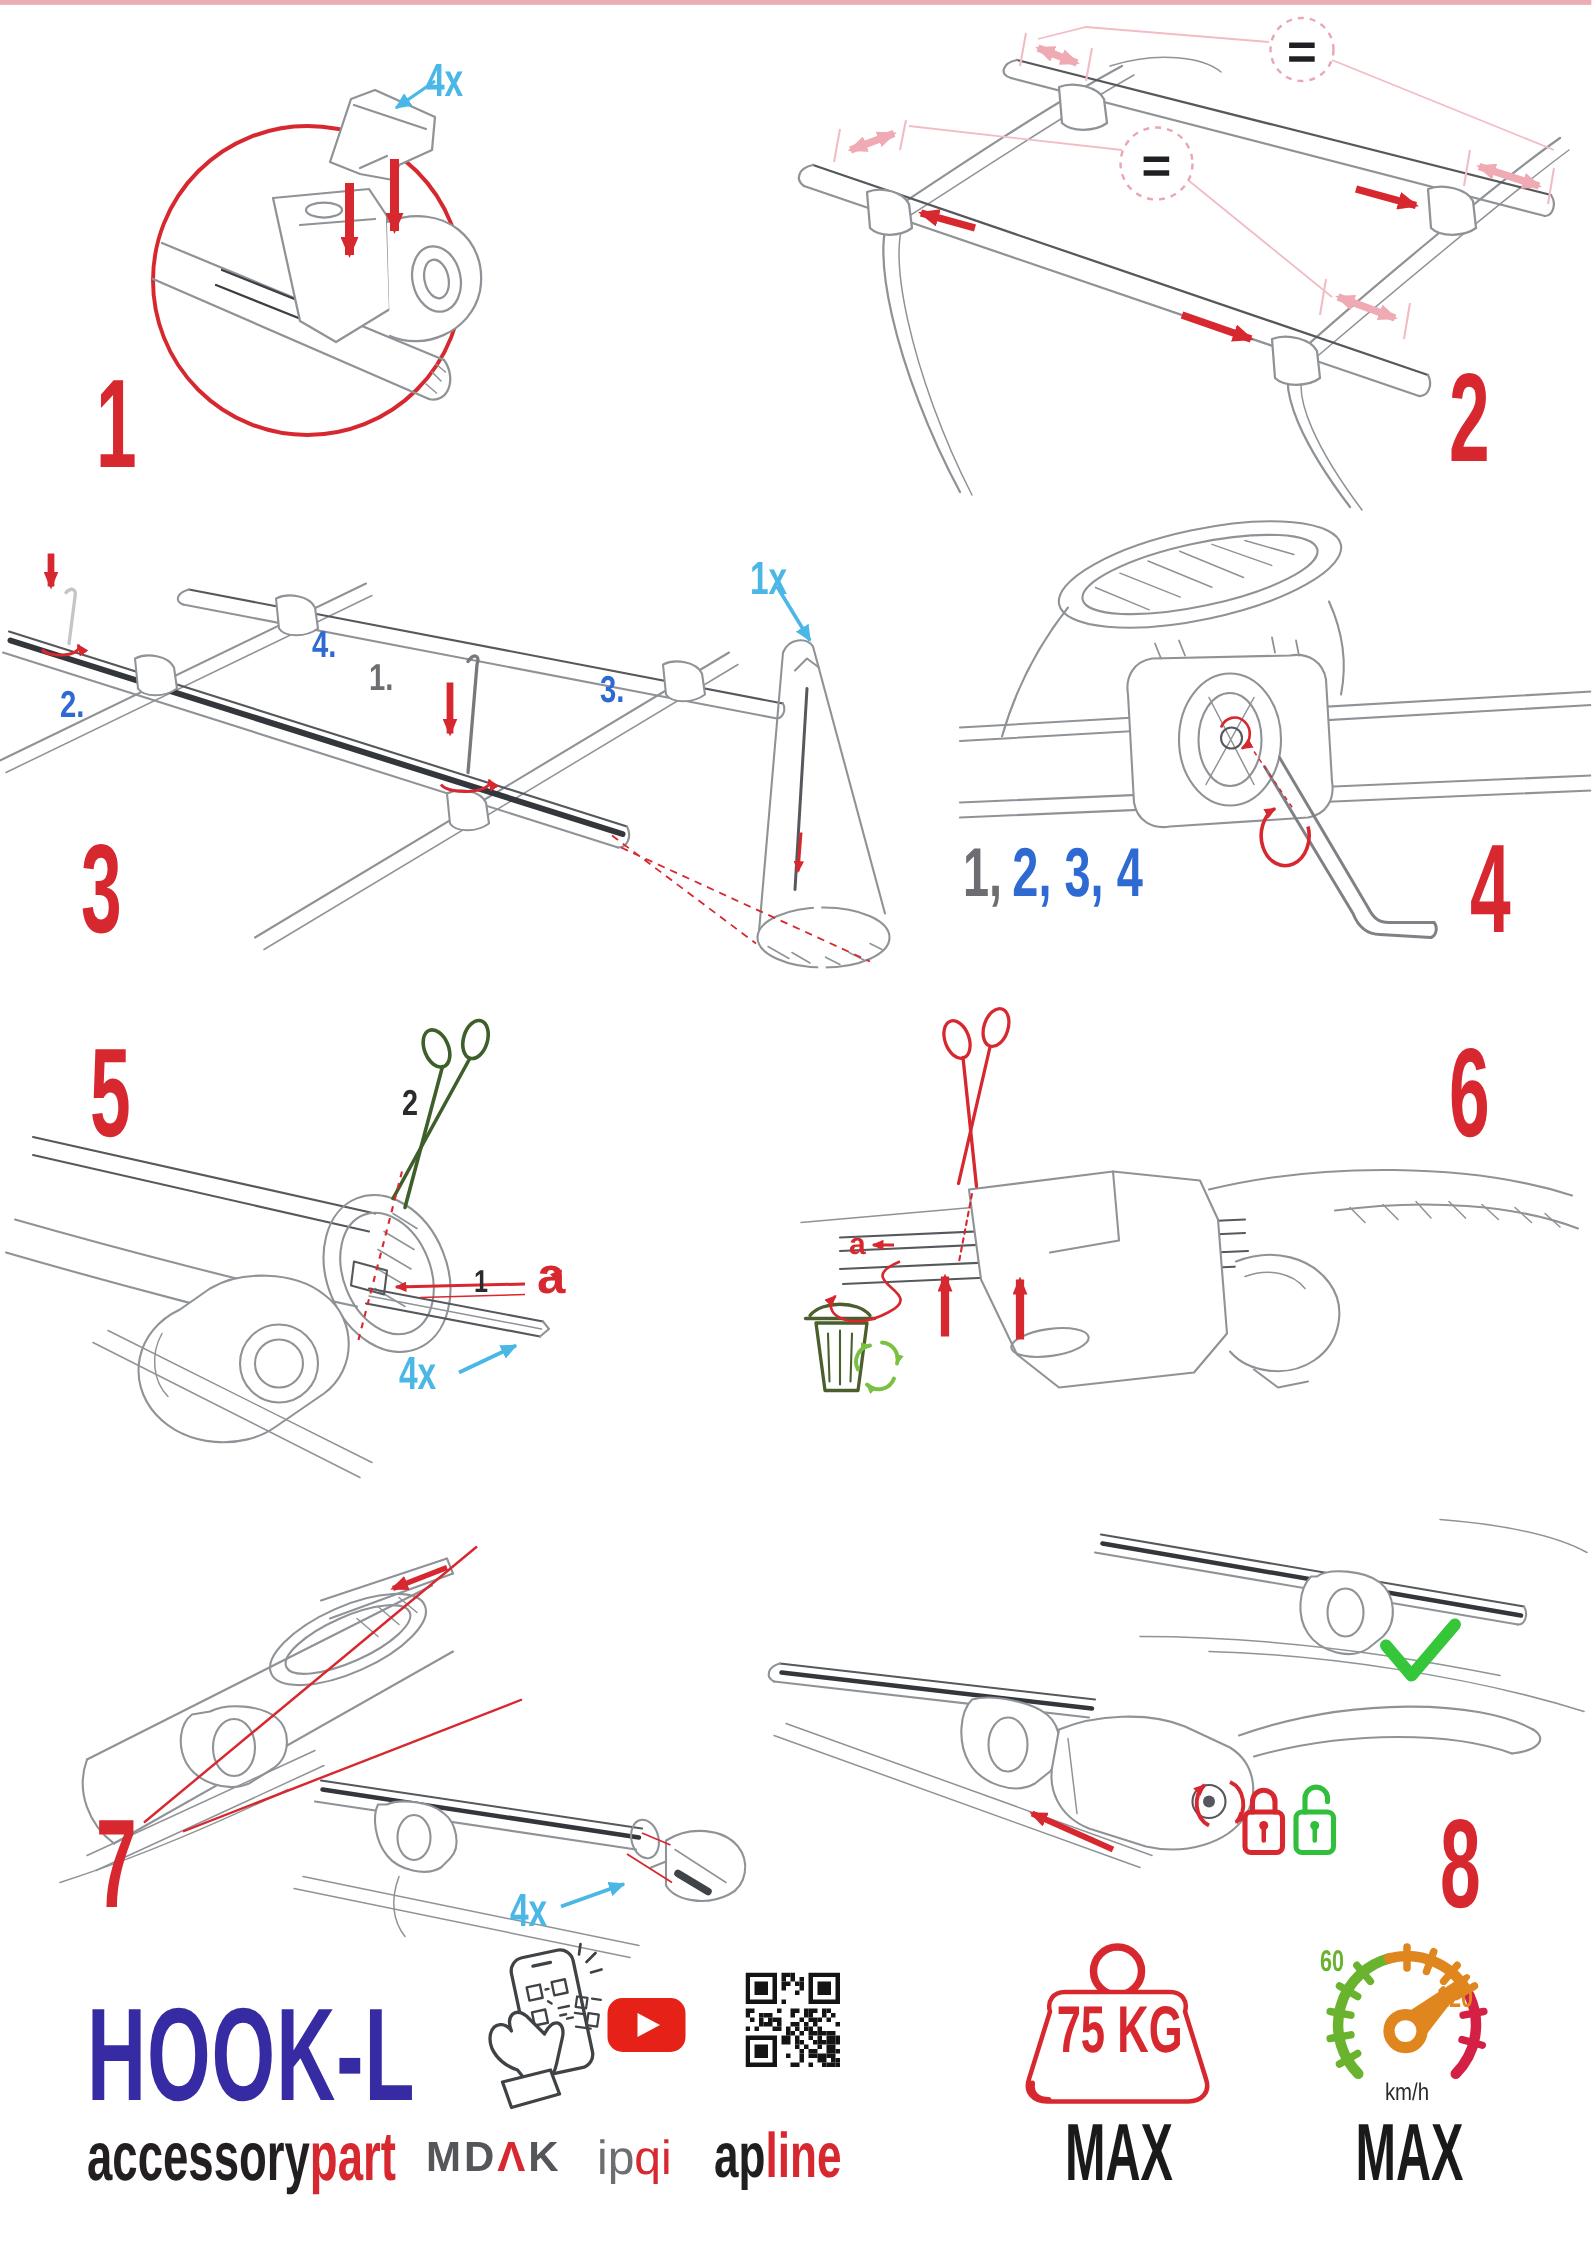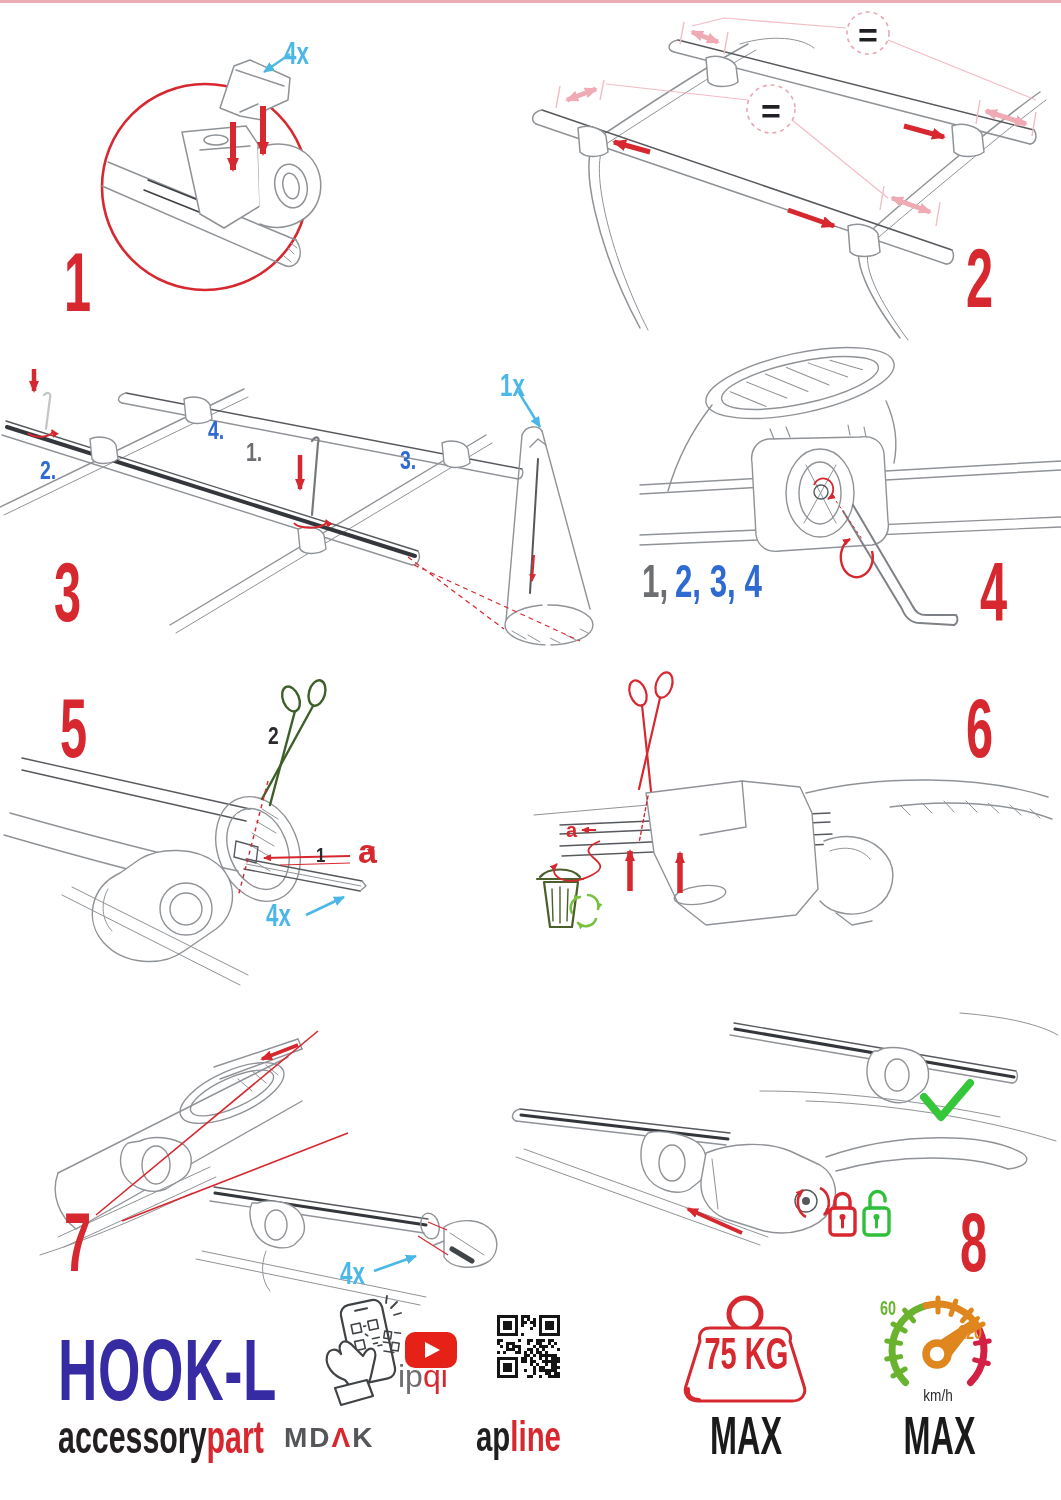--- a/index.html
+++ b/index.html
@@ -588,21 +588,21 @@
       <rect x="45" y="3" width="15" height="15" fill="#ffffff"></rect>
       <rect x="48" y="6" width="9" height="9" fill="#141414"></rect>
       <rect x="0" y="42" width="21" height="21" fill="#141414"></rect>
       <rect x="3" y="45" width="15" height="15" fill="#ffffff"></rect>
       <rect x="6" y="48" width="9" height="9" fill="#141414"></rect>
     </svg>
 
   <div class="t logo-mdak" style="left:284px;top:1424px">
     <span>MD</span><span class="r">Λ</span><span>K</span>
   </div>
-  <div class="t logo-ipqi" style="left:398px;top:1360px">
+  <div class="t logo-ipqi" style="left:398px;top:1422px">
     <span>ip</span><span class="r">qi</span>
   </div>
   <div class="t logo-apline" style="left:476px;top:1416px">
     <span class="k">ap</span><span class="r">line</span>
   </div>
 
   <svg class="abs" style="left:668px;top:1288px" width="155" height="120" viewBox="0 0 155 120" fill="none" stroke="#d7282f" stroke-linecap="round" stroke-linejoin="round">
     <circle cx="77" cy="26" r="16" stroke-width="5"></circle>
     <path d="M42,40 L112,40 C120,40 124,46 122,53 L136,98 C139,107 133,113 124,113 L30,113 C21,113 15,107 18,98 L32,53 C30,46 34,40 42,40 Z" fill="#fff" stroke-width="3"></path>
     <path d="M20,101 C19,109 25,112 31,112" stroke-width="4"></path>

